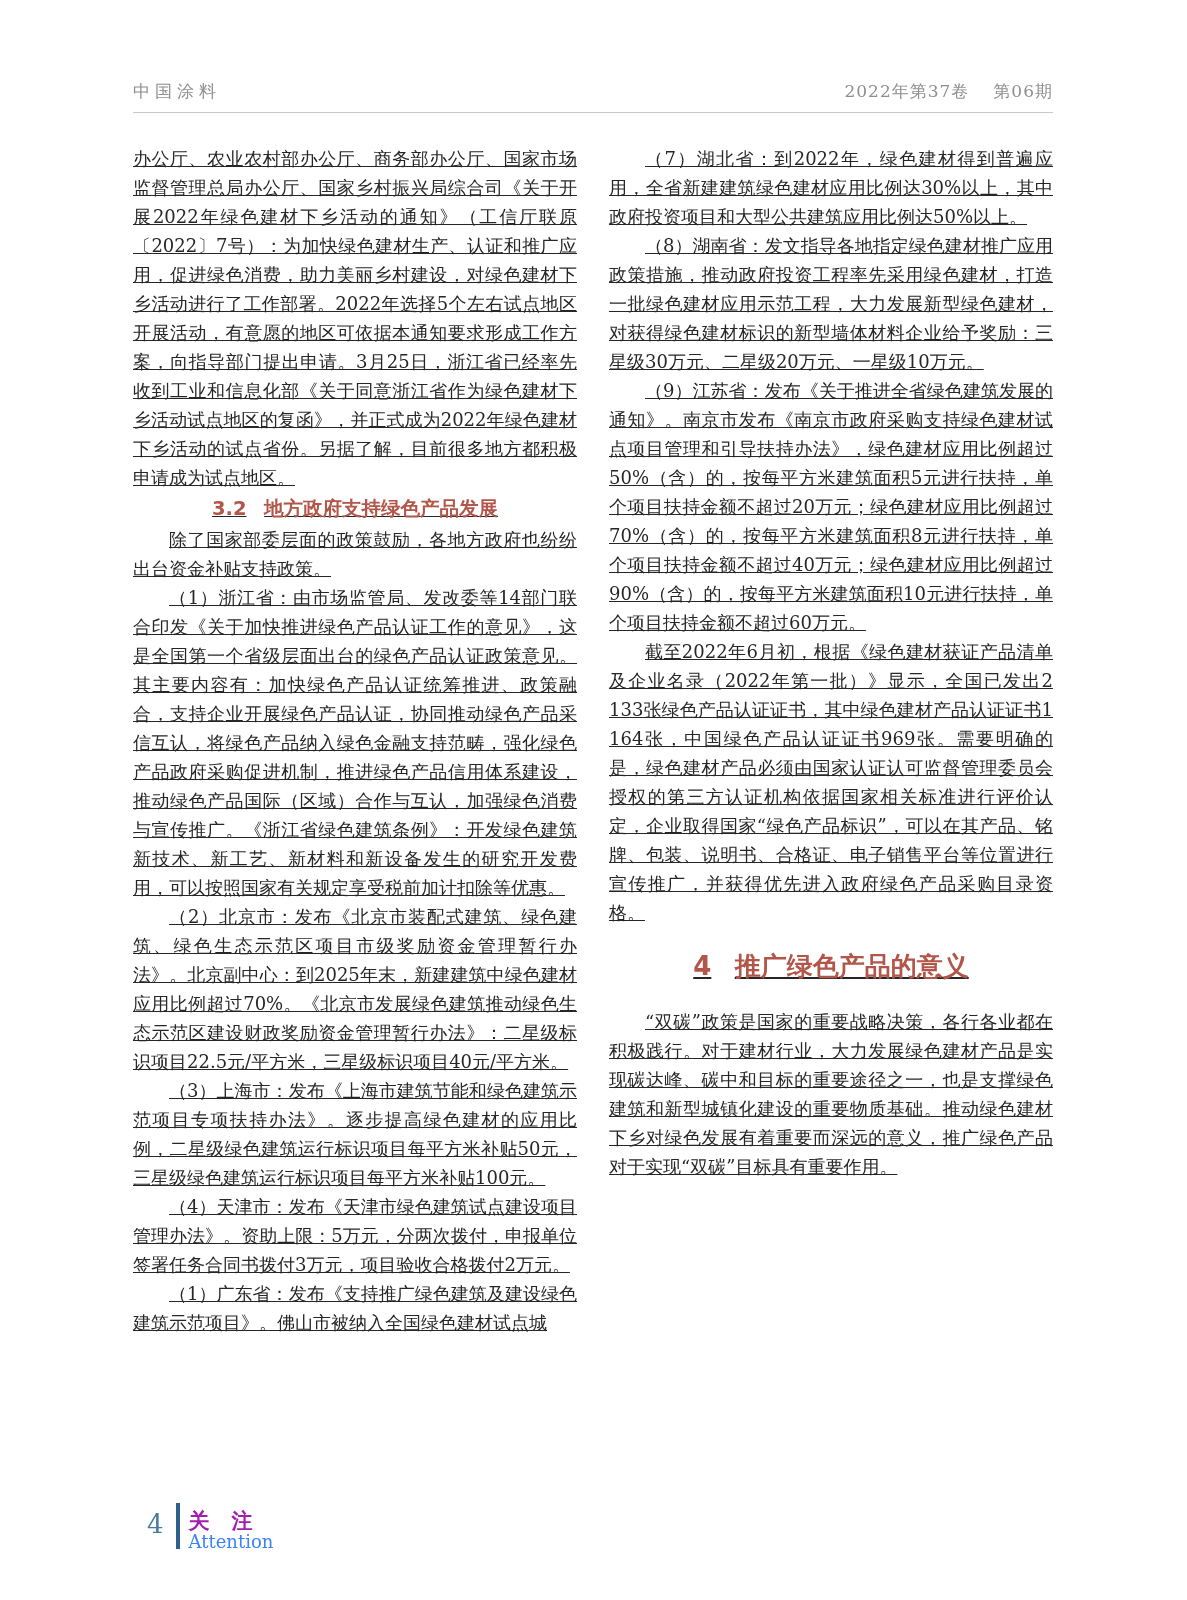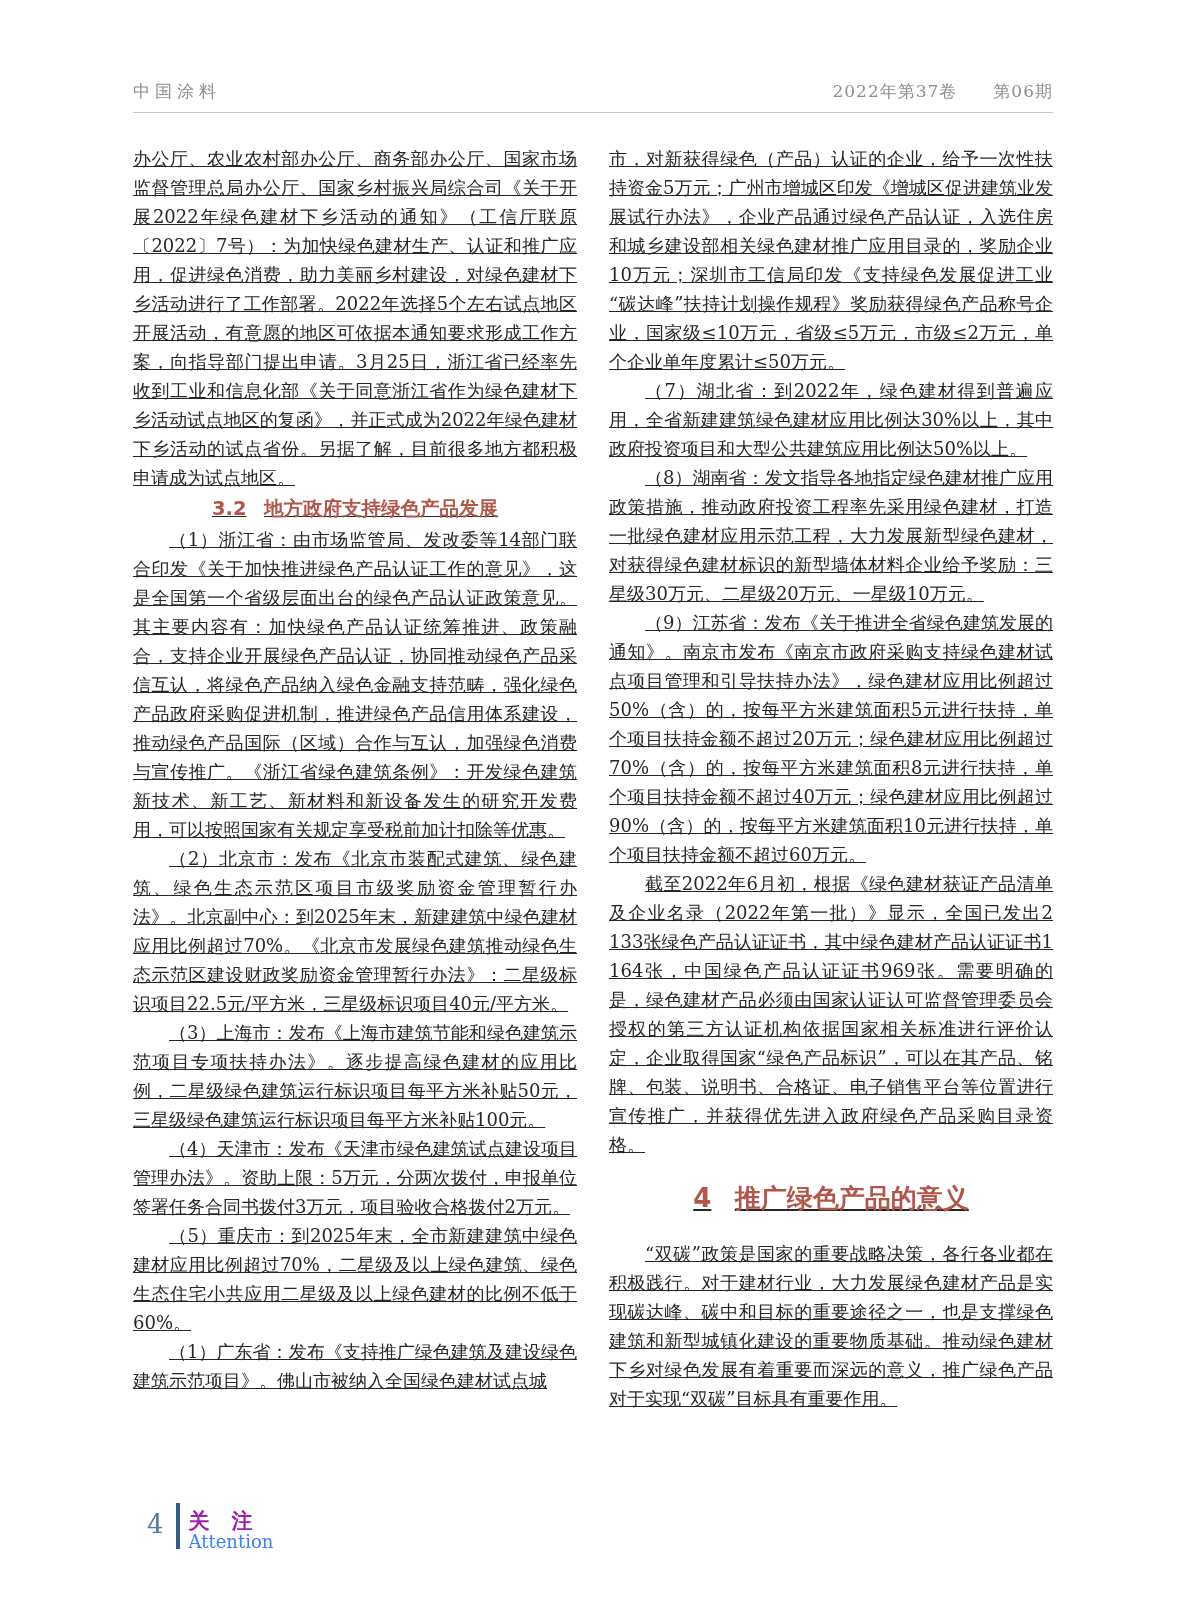--- a/index.html
+++ b/index.html
@@ -15,21 +15,21 @@
 
   
   .page-header {
     display:flex; justify-content:space-between; align-items:center;
     color:#8e8e8e; font-size:17px;
     padding-bottom:9px;
     border-bottom:1px solid #c9c9c9;
   }
   .journal-title { letter-spacing:5px; }
   .issue-info span { letter-spacing:1px; }
-  .issue-info .issue-no { margin-left:36px; }
+  .issue-info .issue-no { margin-left:24px; }
 
   
   .columns { display:flex; gap:32px; margin-top:31px; }
   .column {
     width:444px;
     font-size:18px;
     line-height:29px;
     text-align:justify;
     text-decoration:underline;
   }
@@ -81,29 +81,28 @@
 
   <div class="page-header">
     <span class="journal-title">中国涂料</span>
     <span class="issue-info"><span>2022年第37卷</span><span class="issue-no">第06期</span></span>
   </div>
 
   <div class="columns">
     <div class="column" id="col-left">
         <p class="para noindent">办公厅、农业农村部办公厅、商务部办公厅、国家市场监督管理总局办公厅、国家乡村振兴局综合司《关于开展2022年绿色建材下乡活动的通知》（工信厅联原〔2022〕7号）：为加快绿色建材生产、认证和推广应用，促进绿色消费，助力美丽乡村建设，对绿色建材下乡活动进行了工作部署。2022年选择5个左右试点地区开展活动，有意愿的地区可依据本通知要求形成工作方案，向指导部门提出申请。3月25日，浙江省已经率先收到工业和信息化部《关于同意浙江省作为绿色建材下乡活动试点地区的复函》，并正式成为2022年绿色建材下乡活动的试点省份。另据了解，目前很多地方都积极申请成为试点地区。</p>
         <div class="sec-heading h2"><span class="sec-num">3.2</span><span>地方政府支持绿色产品发展</span></div>
+        <p class="para">除了国家部委层面的政策鼓励，各地方政府也纷纷出台资金补贴支持政策。</p>
         <p class="para">（1）浙江省：由市场监管局、发改委等14部门联合印发《关于加快推进绿色产品认证工作的意见》，这是全国第一个省级层面出台的绿色产品认证政策意见。其主要内容有：加快绿色产品认证统筹推进、政策融合，支持企业开展绿色产品认证，协同推动绿色产品采信互认，将绿色产品纳入绿色金融支持范畴，强化绿色产品政府采购促进机制，推进绿色产品信用体系建设，推动绿色产品国际（区域）合作与互认，加强绿色消费与宣传推广。《浙江省绿色建筑条例》：开发绿色建筑新技术、新工艺、新材料和新设备发生的研究开发费用，可以按照国家有关规定享受税前加计扣除等优惠。</p>
         <p class="para">（2）北京市：发布《北京市装配式建筑、绿色建筑、绿色生态示范区项目市级奖励资金管理暂行办法》。北京副中心：到2025年末，新建建筑中绿色建材应用比例超过70%。《北京市发展绿色建筑推动绿色生态示范区建设财政奖励资金管理暂行办法》：二星级标识项目22.5元/平方米，三星级标识项目40元/平方米。</p>
         <p class="para">（3）上海市：发布《上海市建筑节能和绿色建筑示范项目专项扶持办法》。逐步提高绿色建材的应用比例，二星级绿色建筑运行标识项目每平方米补贴50元，三星级绿色建筑运行标识项目每平方米补贴100元。</p>
         <p class="para">（4）天津市：发布《天津市绿色建筑试点建设项目管理办法》。资助上限：5万元，分两次拨付，申报单位签署任务合同书拨付3万元，项目验收合格拨付2万元。</p>
-        <p class="para">（5）重庆市：到2025年末，全市新建建筑中绿色建材应用比例超过70%，二星级及以上绿色建筑、绿色生态住宅小共应用二星级及以上绿色建材的比例不低于60%。</p>
         <p class="para">（1）广东省：发布《支持推广绿色建筑及建设绿色建筑示范项目》。佛山市被纳入全国绿色建材试点城</p>
       </div>
     <div class="column" id="col-right">
-        <p class="para noindent">市，对新获得绿色（产品）认证的企业，给予一次性扶持资金5万元；广州市增城区印发《增城区促进建筑业发展试行办法》，企业产品通过绿色产品认证，入选住房和城乡建设部相关绿色建材推广应用目录的，奖励企业10万元；深圳市工信局印发《支持绿色发展促进工业“碳达峰”扶持计划操作规程》奖励获得绿色产品称号企业，国家级≤10万元，省级≤5万元，市级≤2万元，单个企业单年度累计≤50万元。</p>
         <p class="para">（7）湖北省：到2022年，绿色建材得到普遍应用，全省新建建筑绿色建材应用比例达30%以上，其中政府投资项目和大型公共建筑应用比例达50%以上。</p>
         <p class="para">（8）湖南省：发文指导各地指定绿色建材推广应用政策措施，推动政府投资工程率先采用绿色建材，打造一批绿色建材应用示范工程，大力发展新型绿色建材，对获得绿色建材标识的新型墙体材料企业给予奖励：三星级30万元、二星级20万元、一星级10万元。</p>
         <p class="para">（9）江苏省：发布《关于推进全省绿色建筑发展的通知》。南京市发布《南京市政府采购支持绿色建材试点项目管理和引导扶持办法》，绿色建材应用比例超过50%（含）的，按每平方米建筑面积5元进行扶持，单个项目扶持金额不超过20万元；绿色建材应用比例超过70%（含）的，按每平方米建筑面积8元进行扶持，单个项目扶持金额不超过40万元；绿色建材应用比例超过90%（含）的，按每平方米建筑面积10元进行扶持，单个项目扶持金额不超过60万元。</p>
         <p class="para">截至2022年6月初，根据《绿色建材获证产品清单及企业名录（2022年第一批）》显示，全国已发出2 133张绿色产品认证证书，其中绿色建材产品认证证书1 164张，中国绿色产品认证证书969张。需要明确的是，绿色建材产品必须由国家认证认可监督管理委员会授权的第三方认证机构依据国家相关标准进行评价认定，企业取得国家“绿色产品标识”，可以在其产品、铭牌、包装、说明书、合格证、电子销售平台等位置进行宣传推广，并获得优先进入政府绿色产品采购目录资格。</p>
         <div class="sec-heading h1"><span class="sec-num">4</span><span>推广绿色产品的意义</span></div>
         <p class="para">“双碳”政策是国家的重要战略决策，各行各业都在积极践行。对于建材行业，大力发展绿色建材产品是实现碳达峰、碳中和目标的重要途径之一，也是支撑绿色建筑和新型城镇化建设的重要物质基础。推动绿色建材下乡对绿色发展有着重要而深远的意义，推广绿色产品对于实现“双碳”目标具有重要作用。</p>
       </div>
   </div>
 
 </div>

